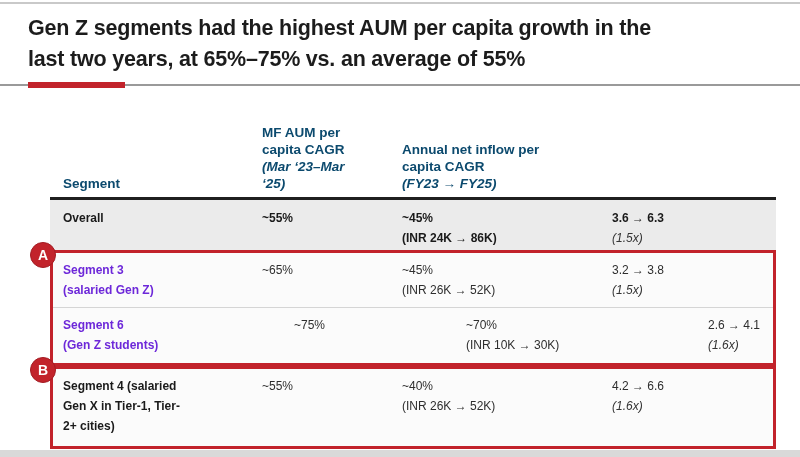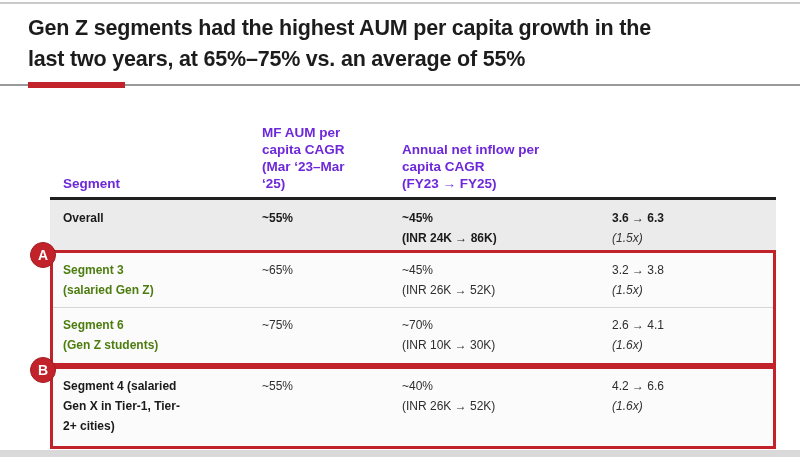--- a/index.html
+++ b/index.html
@@ -15,39 +15,39 @@
            line-height:31px; white-space:pre-line; letter-spacing:-0.2px; }
   .title-rule-gray { position:absolute; top:84px; left:0; width:800px; height:2px; background:#9a9a9a; }
   .title-rule-red  { position:absolute; top:82px; left:28px; width:97px; height:6px; background:#c2232b; }
 
   .table { position:absolute; left:50px; top:100px; width:726px; }
 
   .grid { display:grid; grid-template-columns:212px 140px 210px 1fr; }
   .grid-in { display:grid; grid-template-columns:209px 140px 210px 1fr; }
 
   .thead { align-items:end; min-height:97px; }
-  .th { color:#6d28d9; font-size:13.5px; font-weight:bold; line-height:17px; padding-bottom:5px; }
-  .th .sub { font-weight:bold; }
+  .th { color:#0c4a6e; font-size:13.5px; font-weight:bold; line-height:17px; padding-bottom:5px; }
+  .th .sub { font-weight:bold; font-style:italic; }
   .pre { white-space:pre-line; }
   .th-seg { padding-left:13px; }
 
   .head-rule { height:3px; background:#1f1f1f; }
 
   .row { font-size:12px; color:#1a1a1a; }
   .row-overall { background:#ebebeb; height:50px; padding-top:8px; font-weight:bold; }
   .cell-name { padding-left:13px; line-height:20px; }
   .cell-val  { line-height:20px; }
   .mult { font-style:italic; font-weight:normal; color:#333333; }
 
   .redbox { border:3px solid #c2232b; background:#fbfbfb; }
   .row-seg { padding-top:7px; font-weight:normal; color:#2e2e2e; }
   .row-seg .cell-name { padding-left:10px; font-weight:bold; }
-  .h54 { height:54px; } .h55 { height:55px; } .h77 { height:77px;border-radius:11px; }
+  .h54 { height:54px; } .h55 { height:55px;gap:32px; } .h77 { height:77px;border-radius:11px; }
   .divider { height:1px; background:#d5d5d5; }
-  .green { color:#4d7c0f; }
+  .green { color:#6d28d9; }
   .dark  { color:#1a1a1a; }
 
   .badge { position:absolute; width:26px; height:26px; border-radius:50%;
            background:#c2232b; color:#ffffff; font-size:14px; font-weight:bold;
            display:flex; align-items:center; justify-content:center; z-index:5;
            border:1px solid #a31b22; }
   .badge-a { left:30px; top:242px; }
   .badge-b { left:30px; top:357px; }
 </style>
 </head>

